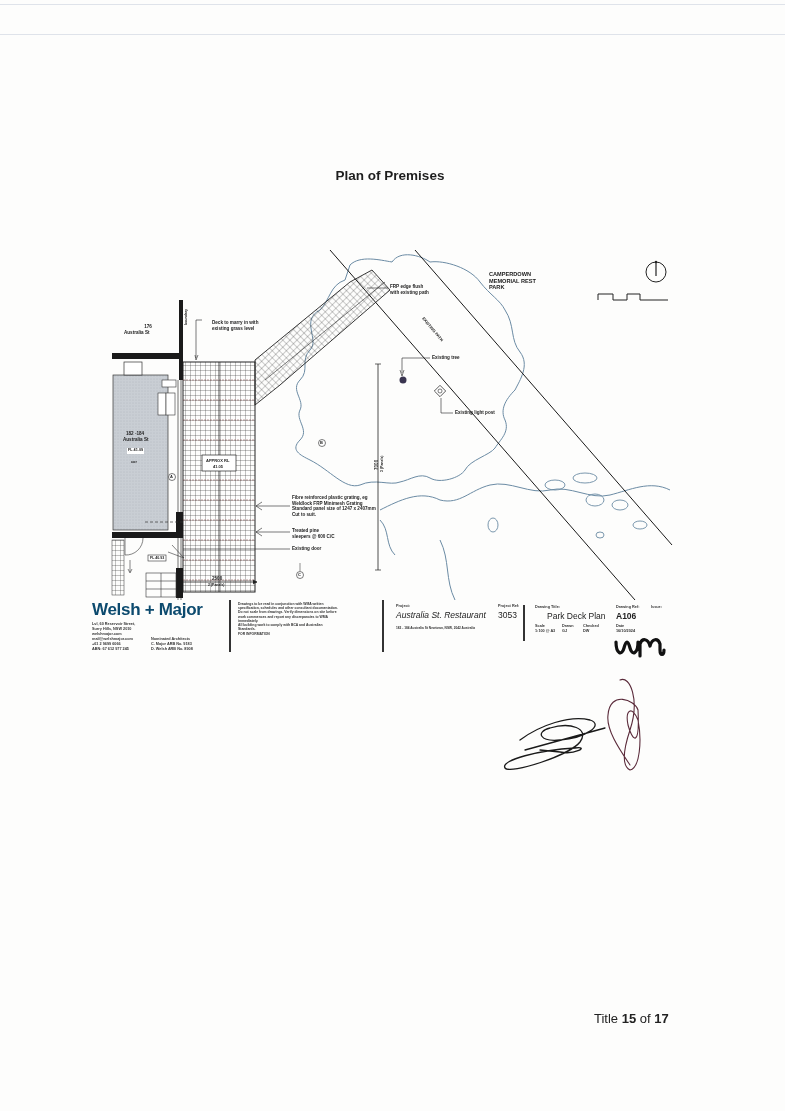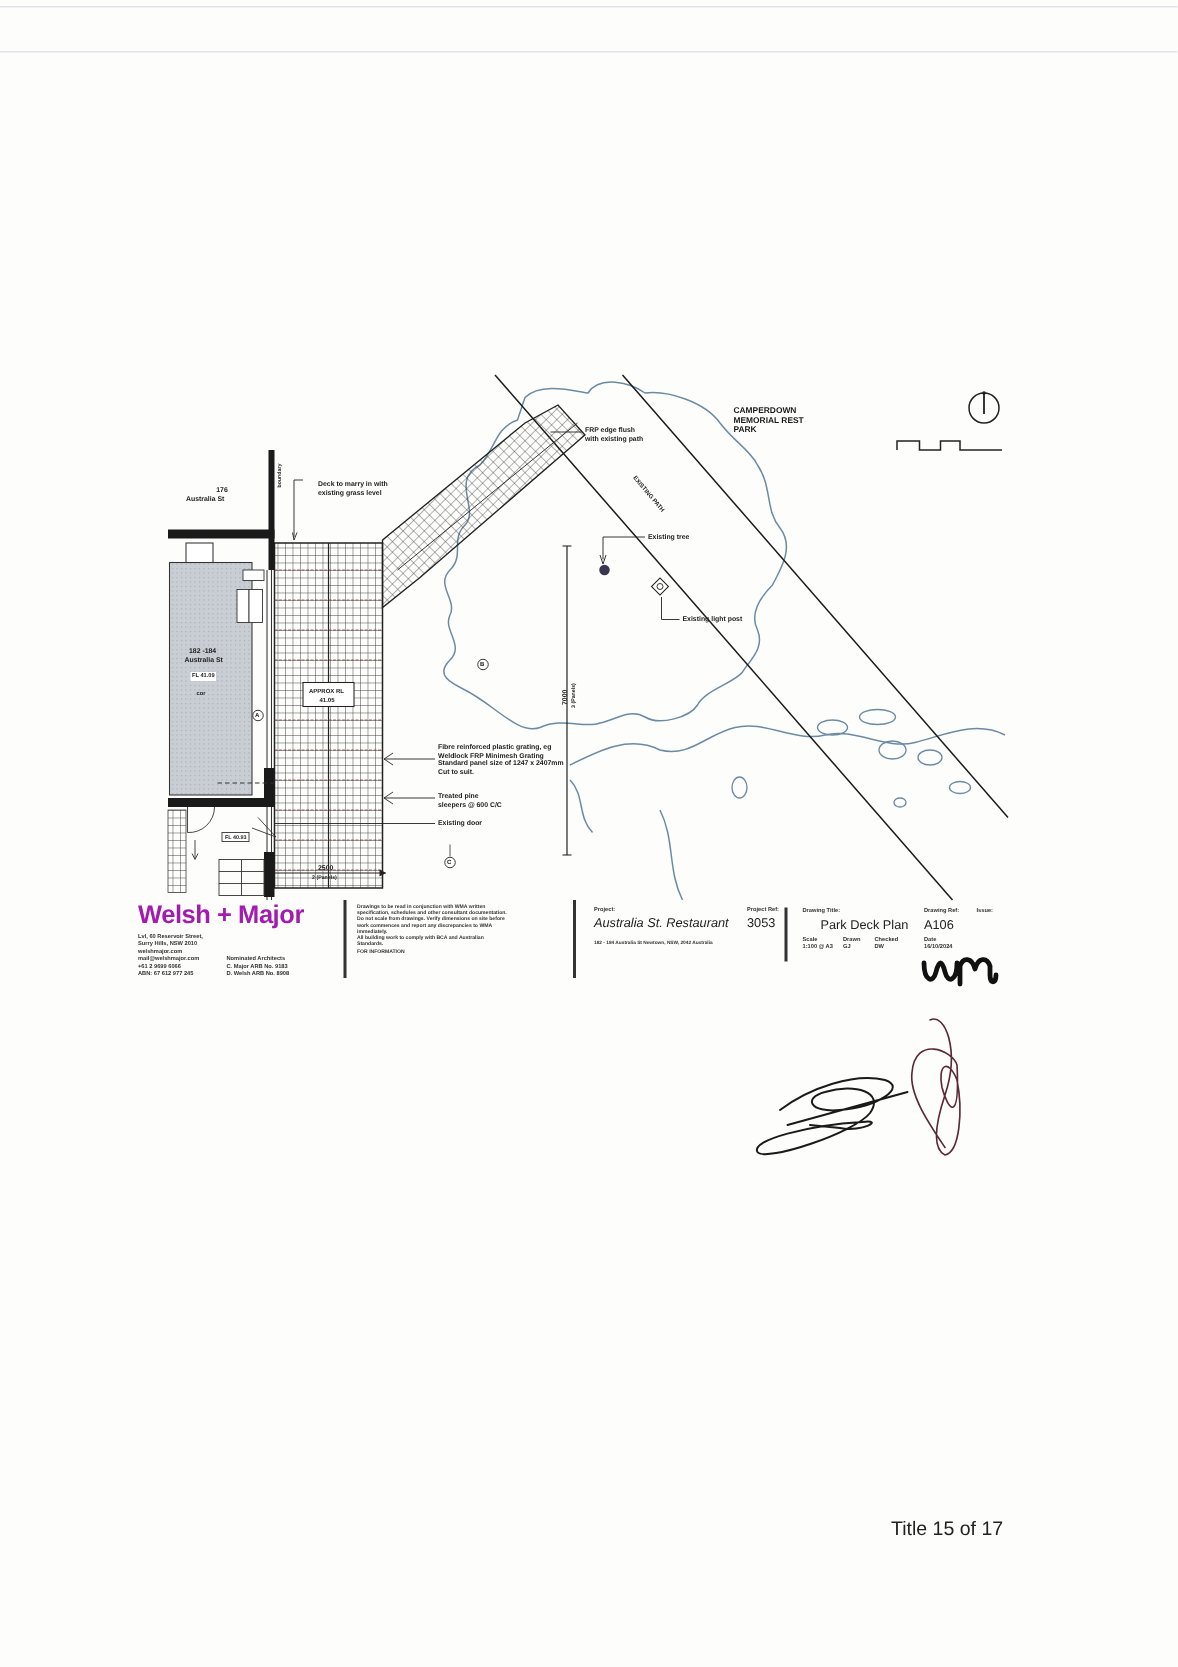--- a/index.html
+++ b/index.html
@@ -13,35 +13,36 @@
   .heading {
     position: absolute; left: 200px; width: 380px; top: 168px;
     text-align: center; font-weight: bold; font-size: 13.5px; line-height: 16px;
     color: #1e1e1e;
   }
   .plan { position: absolute; left: 0; top: 0; width: 785px; height: 700px; }
   .lbl { position: absolute; font-size: 4.6px; font-weight: bold; color: #222; line-height: 5.6px; white-space: nowrap; }
   .lbl.wrap { white-space: normal; }
   .park { position: absolute; left: 489px; top: 271px; font-size: 5.6px; font-weight: bold; line-height: 6.6px; width: 60px; }
   .titleblock { position: absolute; left: 88px; top: 598px; width: 600px; height: 60px; }
-  .wm-brand { position: absolute; left: 4px; top: 2px; font-size: 17px; font-weight: bold; letter-spacing: -0.3px; color: #a21caf; }
+  .wm-brand { position: absolute; left: 4px; top: 2px; font-size: 17px; font-weight: bold; letter-spacing: -0.3px; color: #0c4a6e; }
   .tiny { position: absolute; font-size: 3.8px; line-height: 5px; color: #333; font-weight: bold; }
   .vrule { position: absolute; width: 1.5px; background: #333; }
   .tb-small { position: absolute; font-size: 3.8px; font-weight: bold; color: #333; }
   .tb-big { position: absolute; font-size: 8.5px; color: #222; }
   .page-num { position: absolute; left: 594px; top: 1011px; font-size: 13px; color: #222; }
-  .page-num b { font-weight: normal; }
+  .page-num b { font-weight: bold; }
 </style>
 </head>
 <body>
 
 <div class="scanline" style="top:4px;"></div>
 <div class="scanline" style="top:34px;"></div>
 
 <div class="heading">
+  <div>Plan of Premises</div>
 </div>
 
 <div class="plan">
   <svg width="785" height="700" viewBox="0 0 785 700" style="position:absolute;left:0;top:0;">
     <defs>
       <pattern id="grid" width="5" height="5" patternUnits="userSpaceOnUse">
         <path d="M5 0 L0 0 0 5" fill="none" stroke="#333" stroke-width="0.6"></path>
       </pattern>
       <pattern id="hatch" width="5" height="5" patternUnits="userSpaceOnUse" patternTransform="rotate(45)">
         <path d="M0 0 L0 5 M0 0 L5 0" fill="none" stroke="#333" stroke-width="0.5"></path>
@@ -201,21 +202,21 @@
   <div class="tb-small" style="left:308px;top:6px;">Project:</div>
   <div class="tb-big" style="left:308px;top:12px;font-style:italic;">Australia St. Restaurant</div>
   <div class="tb-small" style="left:308px;top:28px;font-size:3.2px;">182 - 184 Australia St Newtown, NSW, 2042 Australia</div>
   <div class="tb-small" style="left:410px;top:6px;">Project Ref:</div>
   <div class="tb-big" style="left:410px;top:12px;">3053</div>
   <div class="vrule" style="left:435px;top:7px;height:36px;"></div>
 
   <div class="tb-small" style="left:447px;top:7px;">Drawing Title:</div>
   <div class="tb-big" style="left:459px;top:13px;">Park Deck Plan</div>
   <div class="tb-small" style="left:528px;top:7px;">Drawing Ref:</div>
-  <div class="tb-big" style="left:528px;top:13px;">A106</div>
+  <div class="tb-big" style="left:528px;top:13px;font-weight:bold;">A106</div>
   <div class="tb-small" style="left:563px;top:7px;">Issue:</div>
 
   <div class="tb-small" style="left:447px;top:26px;">Scale</div>
   <div class="tb-small" style="left:447px;top:31px;">1:100 @ A3</div>
   <div class="tb-small" style="left:474px;top:26px;">Drawn</div>
   <div class="tb-small" style="left:474px;top:31px;">GJ</div>
   <div class="tb-small" style="left:495px;top:26px;">Checked</div>
   <div class="tb-small" style="left:495px;top:31px;">DW</div>
   <div class="tb-small" style="left:528px;top:26px;">Date</div>
   <div class="tb-small" style="left:528px;top:31px;">16/10/2024</div>

